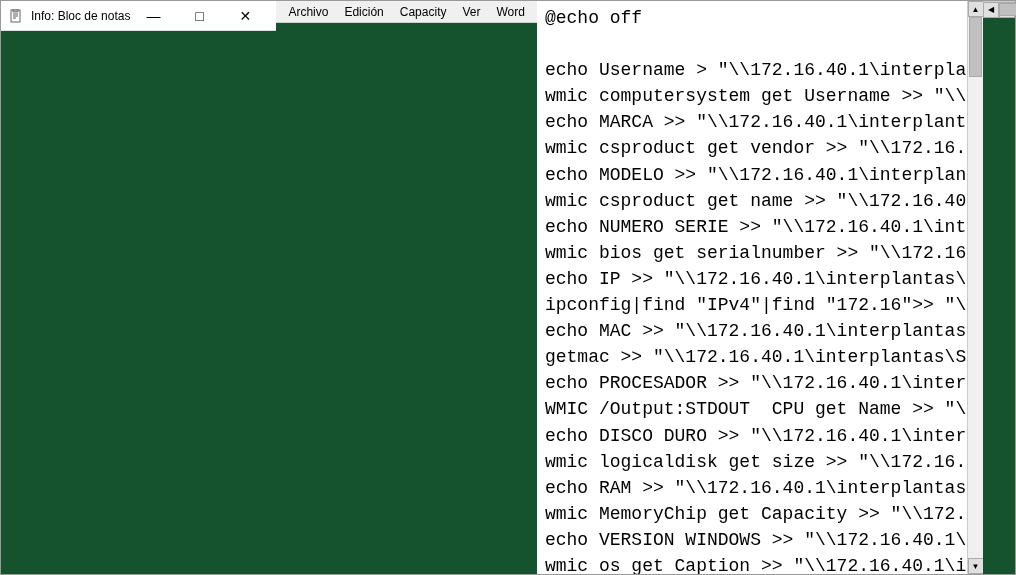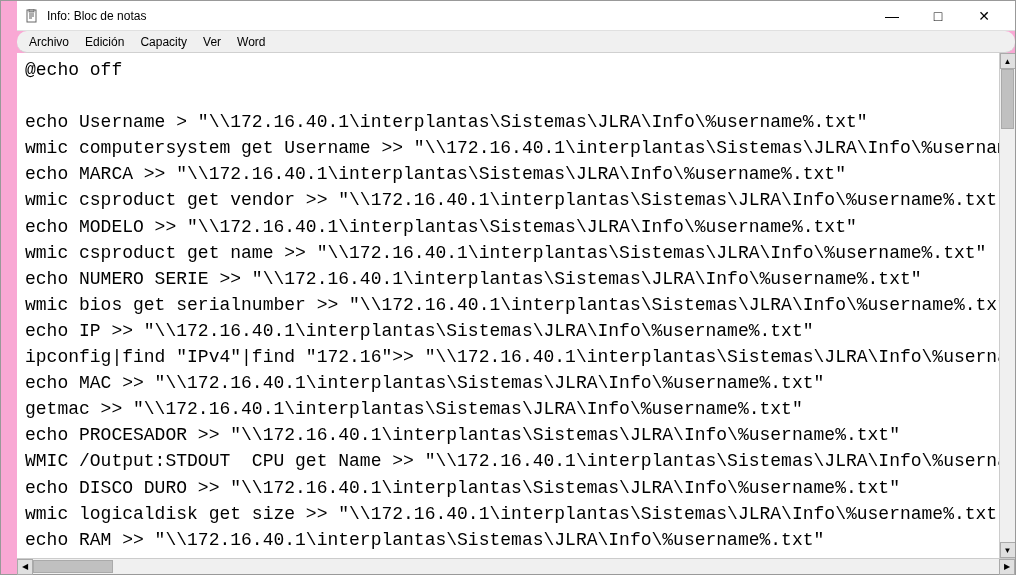--- a/index.html
+++ b/index.html
@@ -15,26 +15,25 @@
       justify-content: center;
       align-items: center;
       width: 1016px;
       height: 575px;
       overflow: hidden;
     }
 
     .window {
       width: 1016px;
       height: 575px;
-      background: #f9a8d4;
+      background: #14532d;
       border: 1px solid #999;
       display: flex;
-      flex-direction: column;
+      flex-direction: row;
       box-shadow: 2px 2px 8px rgba(0,0,0,0.3);
-      padding-left: 16px;
     }
 
     .title-bar {
       background: #ffffff;
       height: 30px;
       display: flex;
       align-items: center;
       justify-content: space-between;
       padding: 0 8px;
       border-bottom: 1px solid #e0e0e0;
@@ -83,21 +82,20 @@
       color: #000;
     }
 
     .menu-bar {
       background: #f0f0f0;
       height: 22px;
       display: flex;
       align-items: center;
       padding: 0 4px;
       border-bottom: 1px solid #d0d0d0;
-      border-radius: 10px;
     }
 
     .menu-item {
       padding: 2px 8px;
       font-size: 12px;
       cursor: pointer;
       color: #000;
     }
 
     .content-area {

